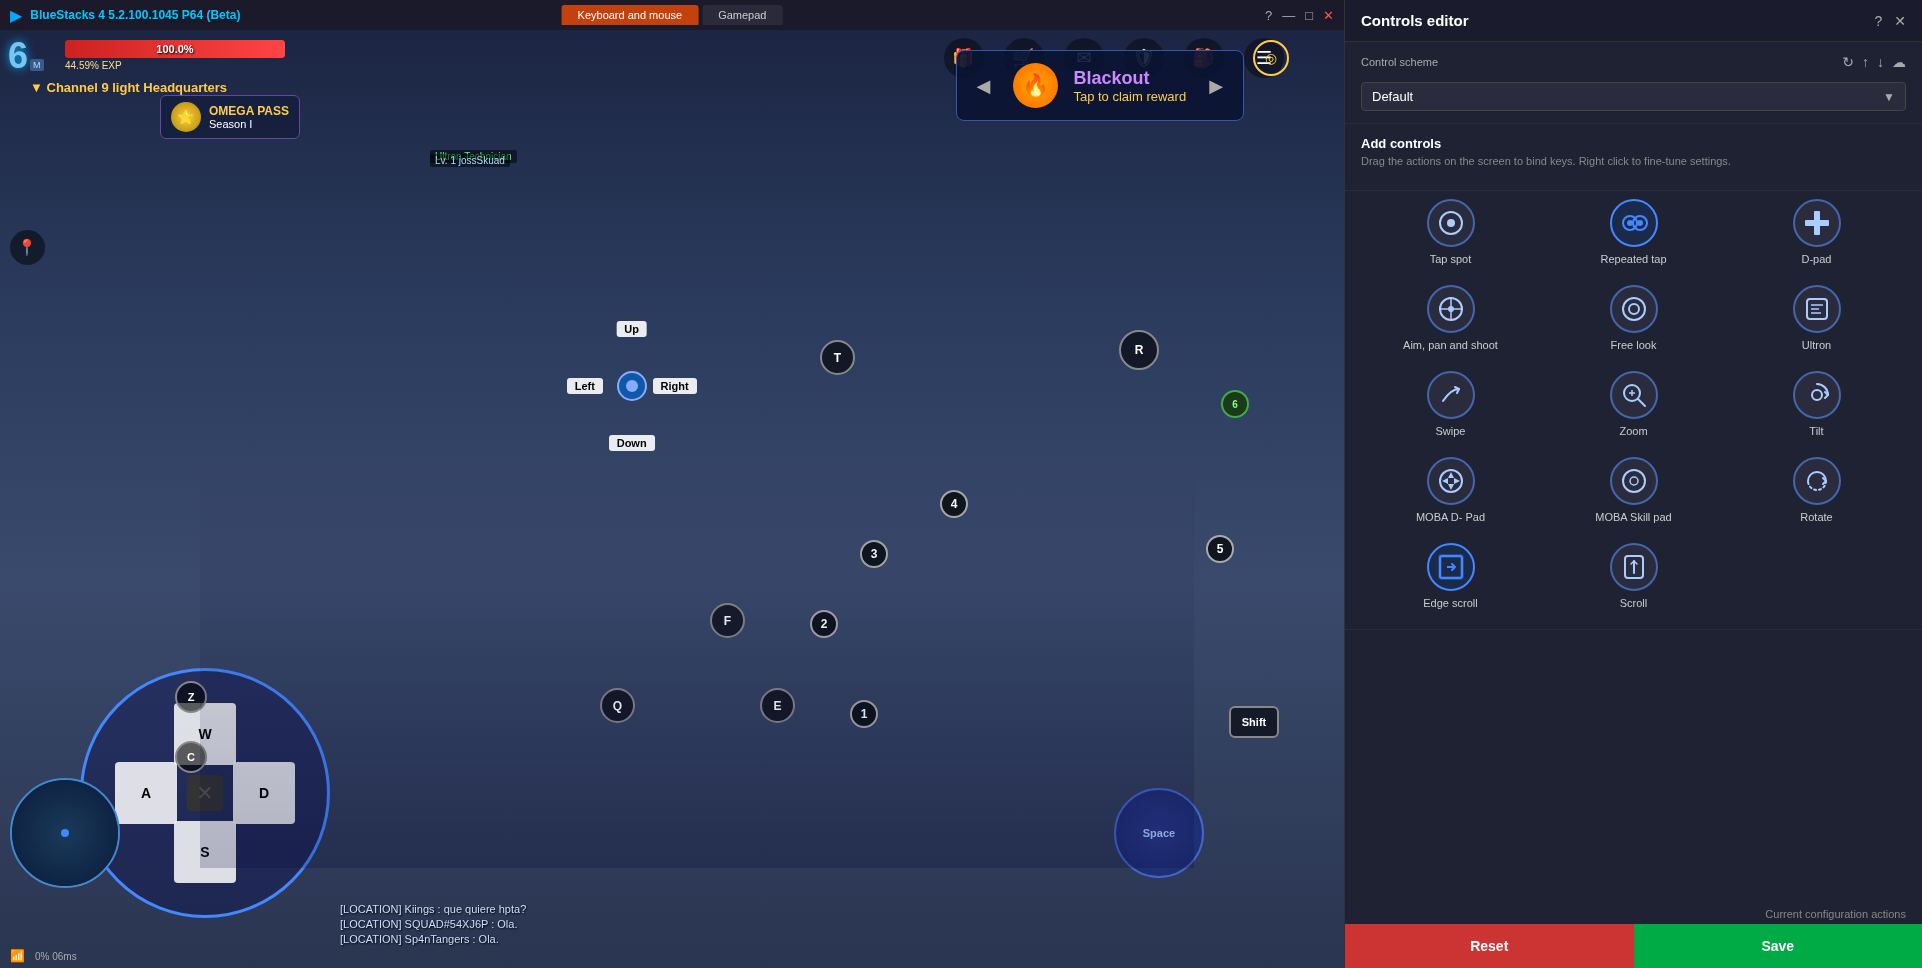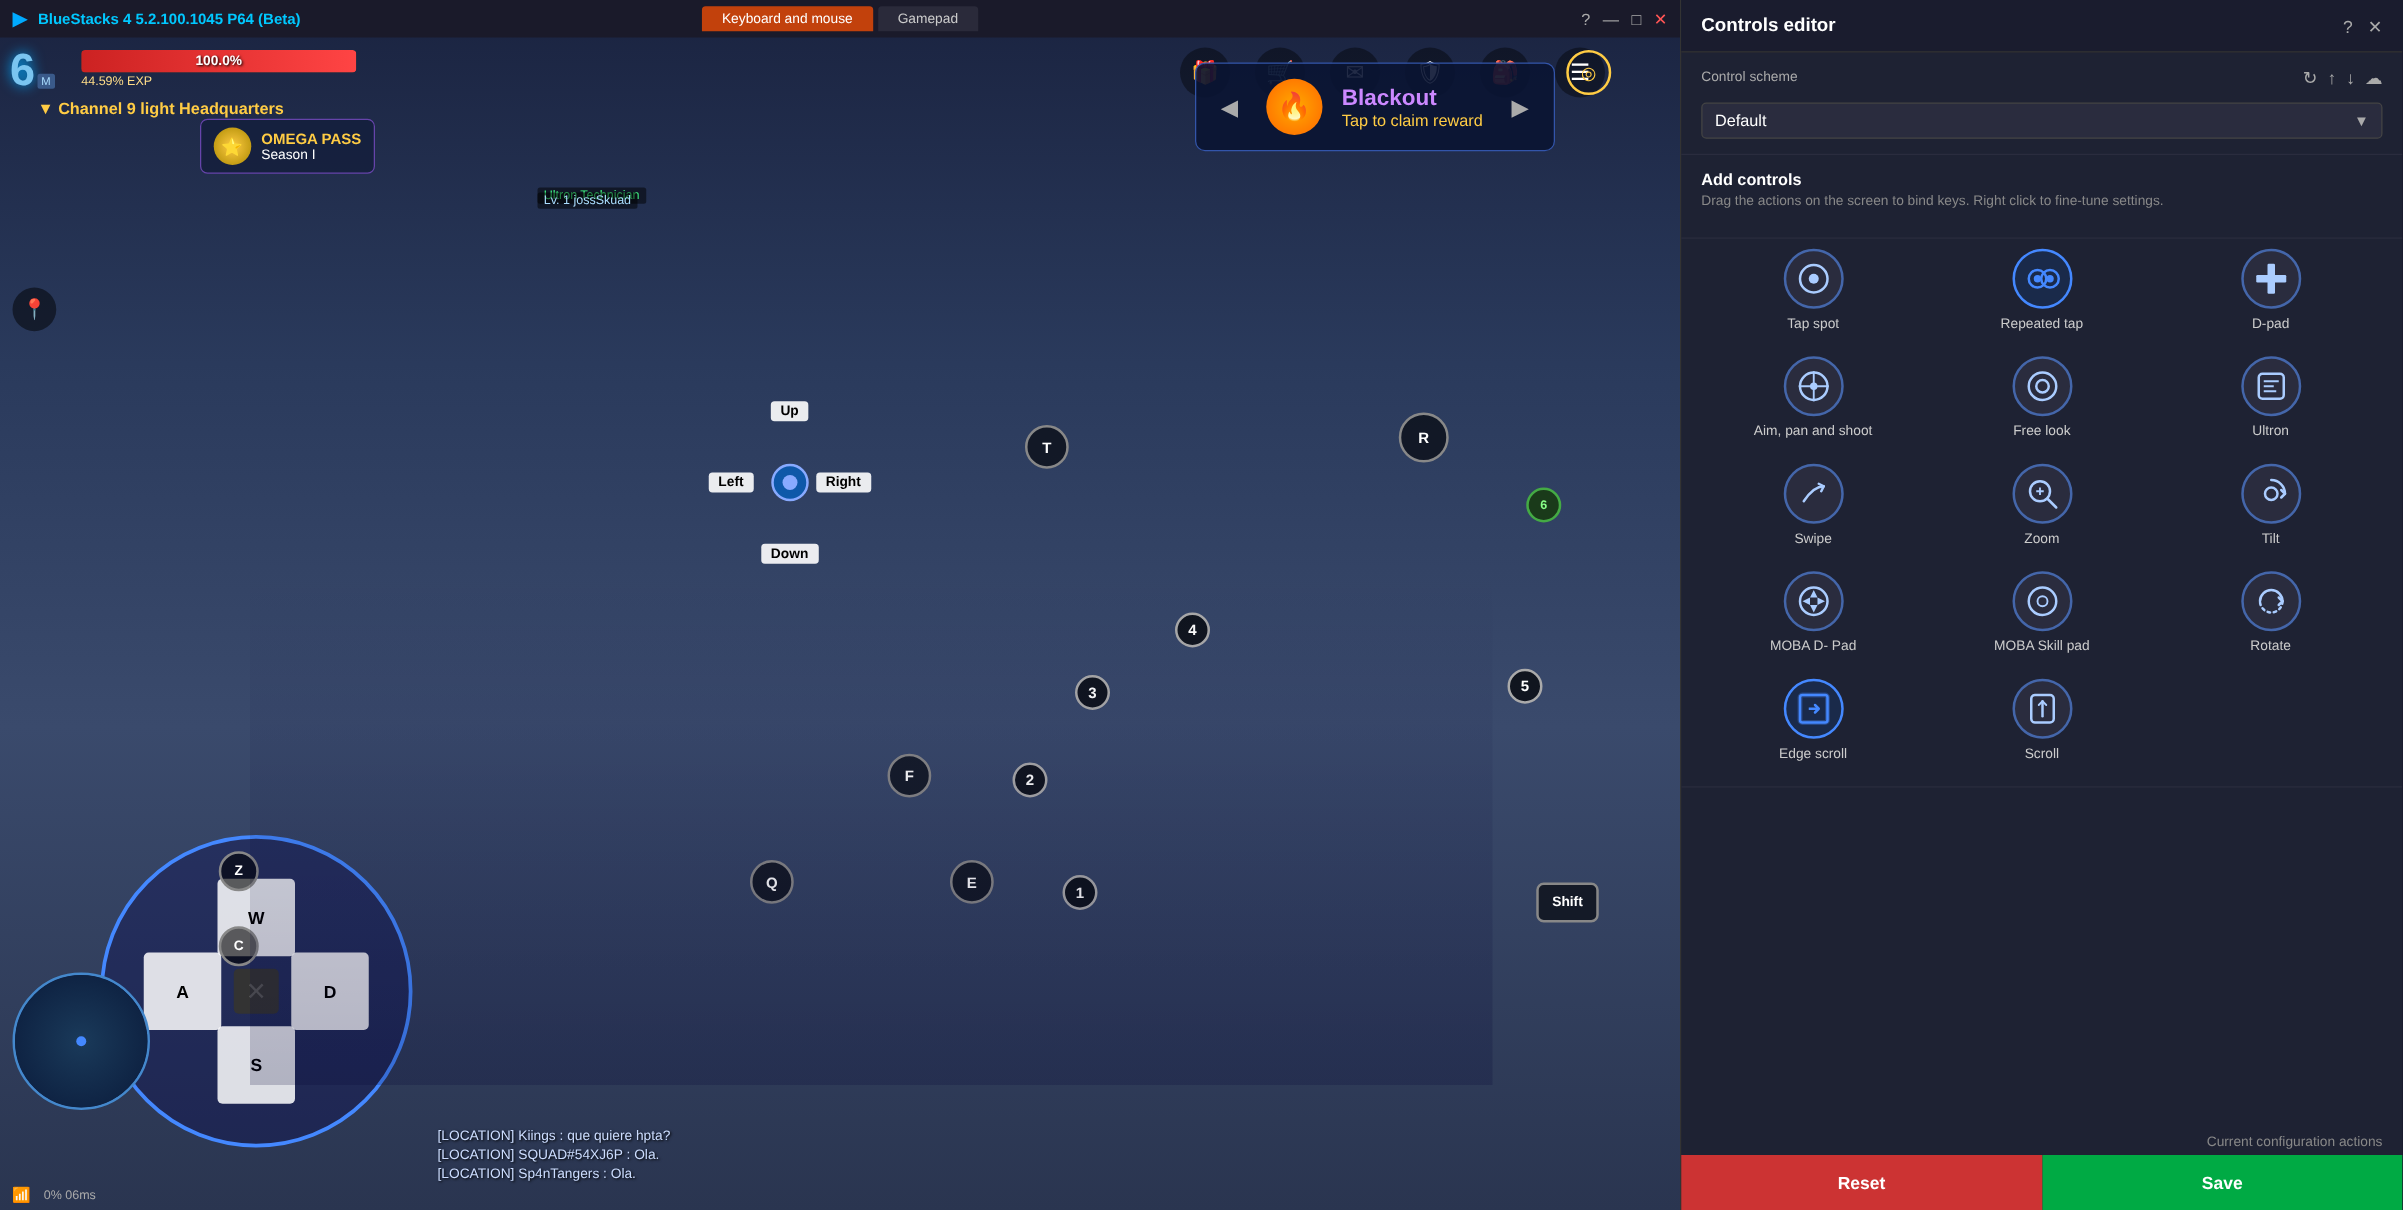--- a/index.html
+++ b/index.html
@@ -269,21 +269,21 @@
       justify-content: center;
       color: #aaccff;
       font-size: 11px;
       font-weight: bold;
     }
 
     
     .chat-area {
       position: absolute;
       bottom: 20px;
-      left: 350px;
+      left: 340px;
       width: 460px;
     }
     .chat-line {
       color: #ccddff;
       font-size: 11px;
       margin-bottom: 3px;
       text-shadow: 1px 1px 2px #000;
     }
 
     
@@ -681,20 +681,21 @@
     <div class="skill-btn" style="position:absolute;bottom:255px;left:175px;width:32px;height:32px;font-size:11px;">Z</div>
     <div class="skill-btn" style="position:absolute;bottom:195px;left:175px;width:32px;height:32px;font-size:11px;">C</div>
 
     <div class="num-badge" style="bottom:240px;left:850px;">1</div>
     <div class="num-badge" style="bottom:330px;left:810px;">2</div>
     <div class="num-badge" style="bottom:400px;left:860px;">3</div>
     <div class="num-badge" style="bottom:450px;left:940px;">4</div>
     <div class="num-badge" style="bottom:405px;right:110px;">5</div>
     <div class="num-badge" style="top:360px;right:95px;background:#1a3a1a;border-color:#44aa44;color:#88ff88;font-size:10px;">6</div>
 
+    <div class="action-btn-space">Space</div>
 
     <div class="skill-btn" style="position:absolute;bottom:230px;right:65px;width:50px;height:32px;border-radius:6px;font-size:11px;">Shift</div>
 
     <div class="chat-area">
       <div class="chat-line">[LOCATION] Kiings : que quiere hpta?</div>
       <div class="chat-line">[LOCATION] SQUAD#54XJ6P : Ola.</div>
       <div class="chat-line">[LOCATION] Sp4nTangers : Ola.</div>
     </div>
 
     <div class="status-bar">

